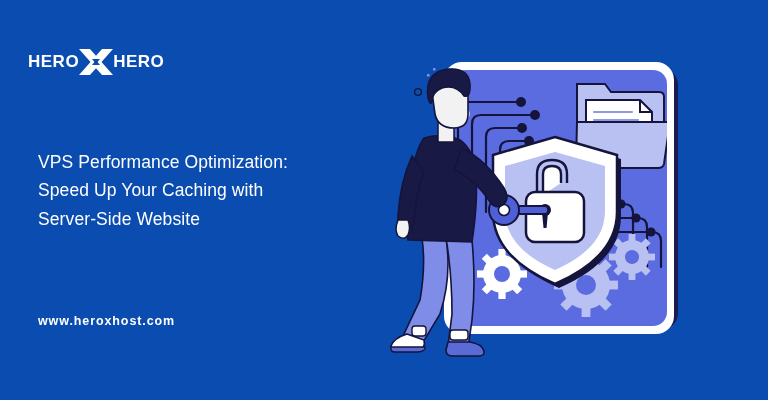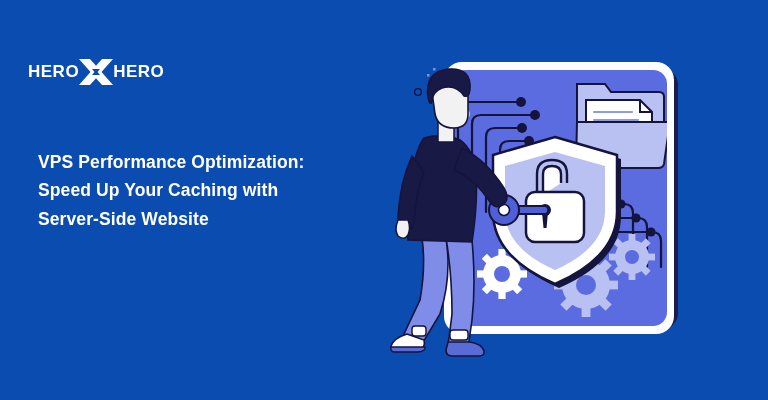--- a/index.html
+++ b/index.html
@@ -15,21 +15,21 @@
     width: 768px;
     height: 400px;
     background: #0b4cb0;
     overflow: hidden;
   }
 
   
   .logo {
     position: absolute;
     left: 28px;
-    top: 52px;
+    top: 42px;
     display: flex;
     align-items: center;
     height: 40px;
   }
   .logo-text {
     color: #ffffff;
     font-size: 17px;
     font-weight: bold;
     letter-spacing: 0.5px;
   }
@@ -40,21 +40,21 @@
   }
 
   
   .headline {
     position: absolute;
     left: 38px;
     top: 148px;
     width: 310px;
     color: #ffffff;
     font-size: 17.5px;
-    font-weight: bold;
+    font-weight: normal;
     line-height: 1.62;
     letter-spacing: 0.1px;
   }
 
   
   .site-url {
     position: absolute;
     left: 38px;
     top: 314px;
     color: #ffffff;
@@ -93,20 +93,21 @@
     </svg>
     <span class="logo-text">HERO</span>
   </div>
 
   <div class="headline">
     <div>VPS Performance Optimization:</div>
     <div>Speed Up Your Caching with</div>
     <div>Server-Side Website</div>
   </div>
 
+  <div class="site-url">www.heroxhost.com</div>
 
   <div class="illustration">
     <svg viewBox="0 0 320 312" xmlns="http://www.w3.org/2000/svg">
 
       <defs>
         <clipPath id="panelClip">
           <rect x="72" y="18" width="215" height="256" rx="14"></rect>
         </clipPath>
       </defs>
 

